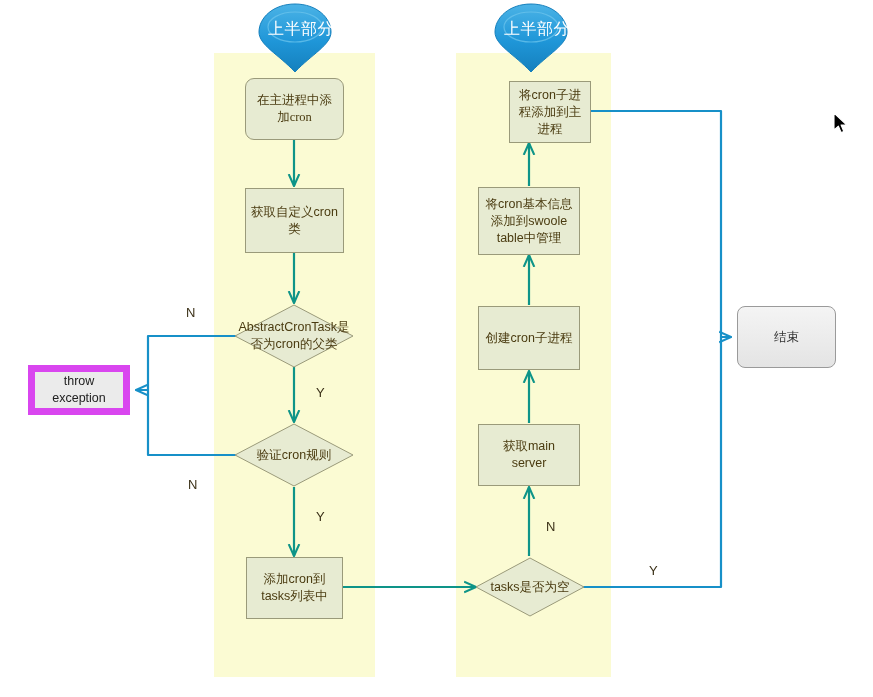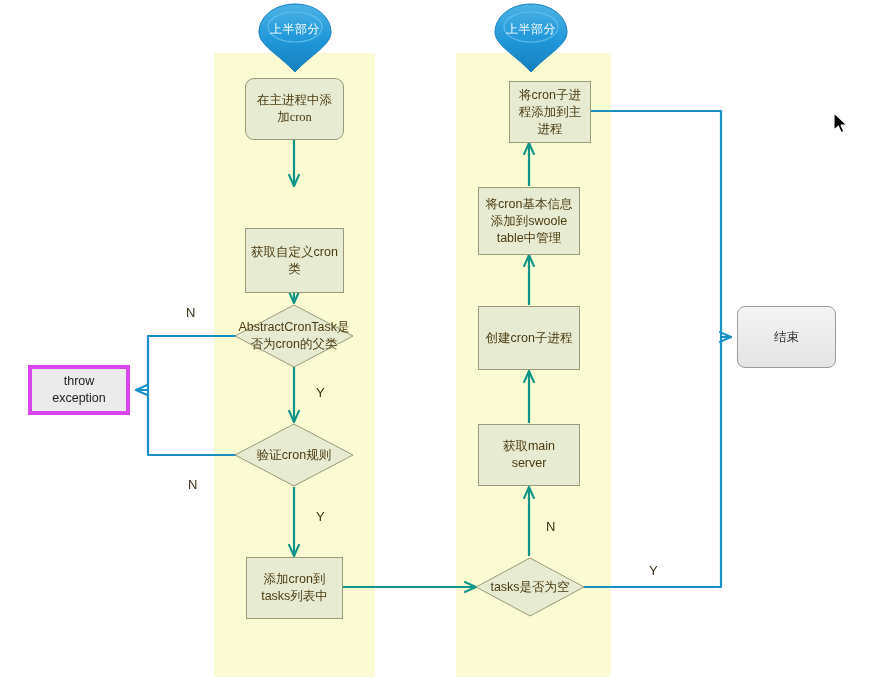--- a/index.html
+++ b/index.html
@@ -32,23 +32,23 @@
   
   .lane {
     position: absolute;
     background: #fbfbd3;
   }
   .pin-label {
     position: absolute;
     left: 0;
     top: 9px;
     width: 78px;
-    text-align: center;
+    text-align: right;
     color: #ffffff;
-    font-size: 12px;
+    font-size: 16px;
     line-height: 14px;
     letter-spacing: 0.5px;
     pointer-events: none;
   }
 
   
   .node {
     position: absolute;
     box-sizing: border-box;
     display: flex;
@@ -65,21 +65,21 @@
     border: 1px solid #9a9a7a;
   }
   .node.round {
     background: #e7ebd2;
     border: 1px solid #9a9a7a;
     border-radius: 9px;
     font-family: Liberation Serif, serif;
   }
   .node.gray {
     background: #ebebeb;
-    border: 4px solid #d946ef;
+    border: 7px solid #d946ef;
     color: #222222;
     font-size: 12.5px;
   }
   .node.gray-round {
     background: linear-gradient(180deg,#f4f4f4 0%, #e4e4e4 100%);
     border: 1px solid #9a9a9a;
     border-radius: 8px;
     color: #333333;
   }
 
@@ -181,21 +181,21 @@
     </g>
   </svg>
 
   <div class="pin-label" style="left:256px; top:22px; width:78px;">上半部分</div>
   <div class="pin-label" style="left:492px; top:22px; width:78px;">上半部分</div>
 
   <div class="node round" style="left:245px; top:78px; width:99px; height:62px;">
     <span>在主进程中添加cron</span>
   </div>
 
-  <div class="node rect" style="left:245px; top:188px; width:99px; height:65px;margin-top:40px;">
+  <div class="node rect" style="left:245px; top:188px; width:99px; height:65px;">
     <span>获取自定义cron类</span>
   </div>
 
   <div class="diamond" style="left:233px; top:303px; width:122px; height:66px;">
     <svg width="122" height="66" viewBox="0 0 122 66">
       <polygon points="61,2 120,33 61,64 2,33" fill="#e7ebd2" stroke="#9a9a7a" stroke-width="1"></polygon>
     </svg>
     <div class="dtext">AbstractCronTask是否为cron的父类</div>
   </div>
 

